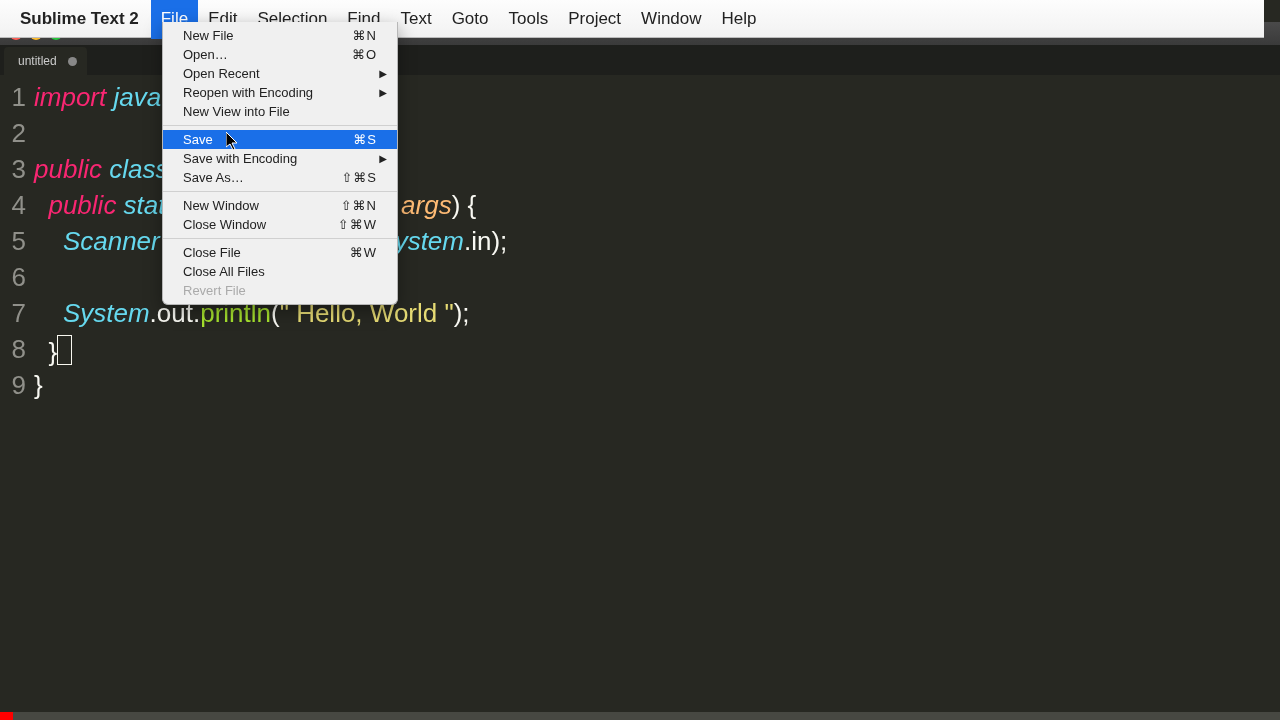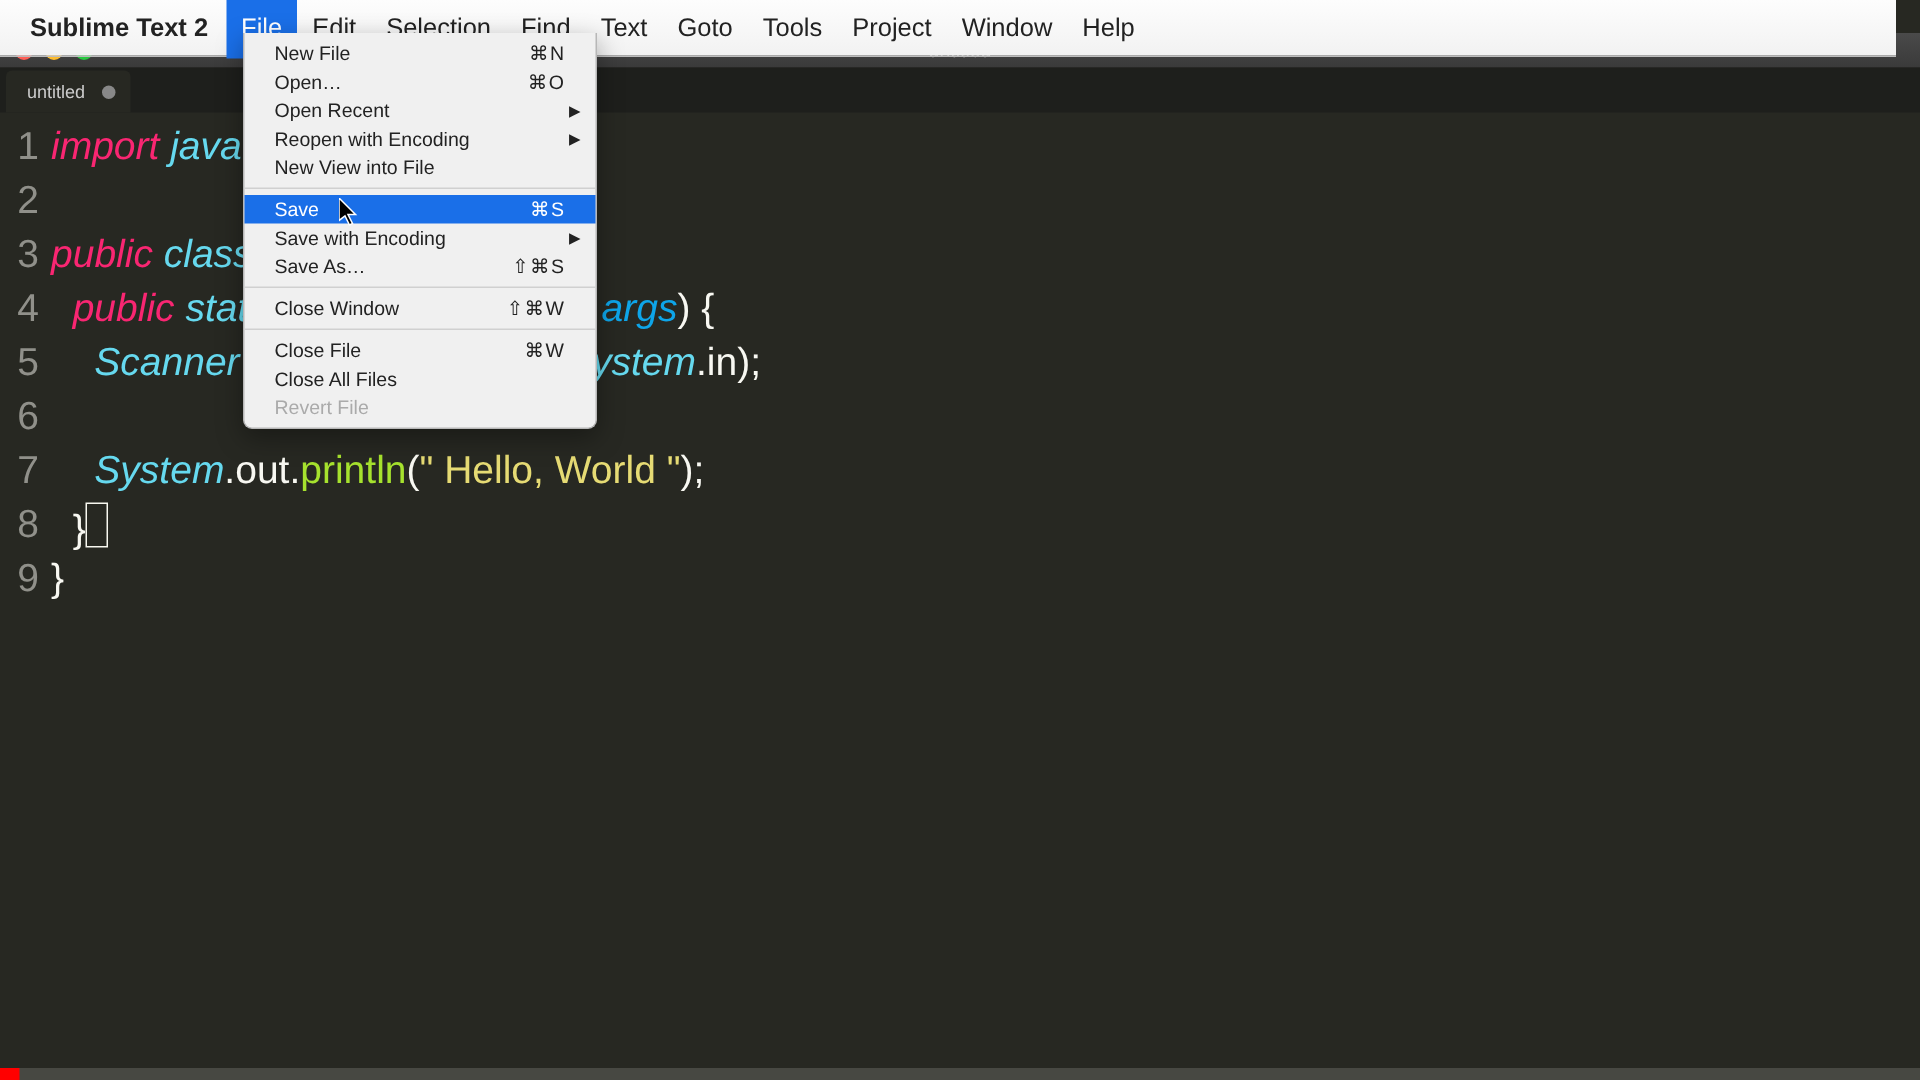--- a/index.html
+++ b/index.html
@@ -26,21 +26,21 @@
 
 
 .editor { position:absolute; top:75px; left:0; right:0; bottom:8px; display:flex; font-family:Consolas,Menlo,monospace; font-size:26px; line-height:36px;}
 .gutter { width:34px; text-align:right; color:#90908a; padding-right:8px; padding-top:4px; user-select:none;}
 .gutter div{height:36px;}
 .code { flex:1; padding-top:4px; color:#f8f8f2; white-space:pre; }
 .code .line{height:36px;}
 .kw{color:#f92672; font-style:italic;}
 .type{color:#66d9ef; font-style:italic;}
 .fn{color:#a6e22e;}
-.param{color:#0ea5e9; font-style:italic;}
+.param{color:#fdba74; font-style:italic;}
 .str{color:#e6db74;}
 .pun{color:#f8f8f2;}
 .cursorbox{display:inline-block;border:1px solid #f8f8f0;width:15px;height:30px;vertical-align:baseline;position:relative;top:4px;}
 
 
 .dropdown { position:absolute; top:22px; left:162px; width:236px; background:#f0f0f0; border:1px solid #b7b7b7; border-top:none; box-shadow:0 6px 18px rgba(0,0,0,0.35); font-size:13px; padding:4px 0; z-index:200; border-radius:0 0 6px 6px;}
 .ditem { height:19px; display:flex; align-items:center; padding:0 20px 0 20px; color:#222; position:relative; cursor:default;}
 .ditem.hl { background:#1a6fe8; color:#fff; }
 .ditem.disabled { color:#aaa; }
 .ditem .sc { margin-left:auto; font-size:13px; letter-spacing:1px;}
@@ -133,20 +133,24 @@
     <div class="ditem">
       <span>Save with Encoding</span>
       <span class="sub">▶</span>
     </div>
     <div class="ditem">
       <span>Save As…</span>
       <span class="sc">⇧⌘S</span>
     </div>
     <div class="dsep"></div>
     <div class="ditem">
+      <span>New Window</span>
+      <span class="sc">⇧⌘N</span>
+    </div>
+    <div class="ditem">
       <span>Close Window</span>
       <span class="sc">⇧⌘W</span>
     </div>
     <div class="dsep"></div>
     <div class="ditem">
       <span>Close File</span>
       <span class="sc">⌘W</span>
     </div>
     <div class="ditem">
       <span>Close All Files</span>

